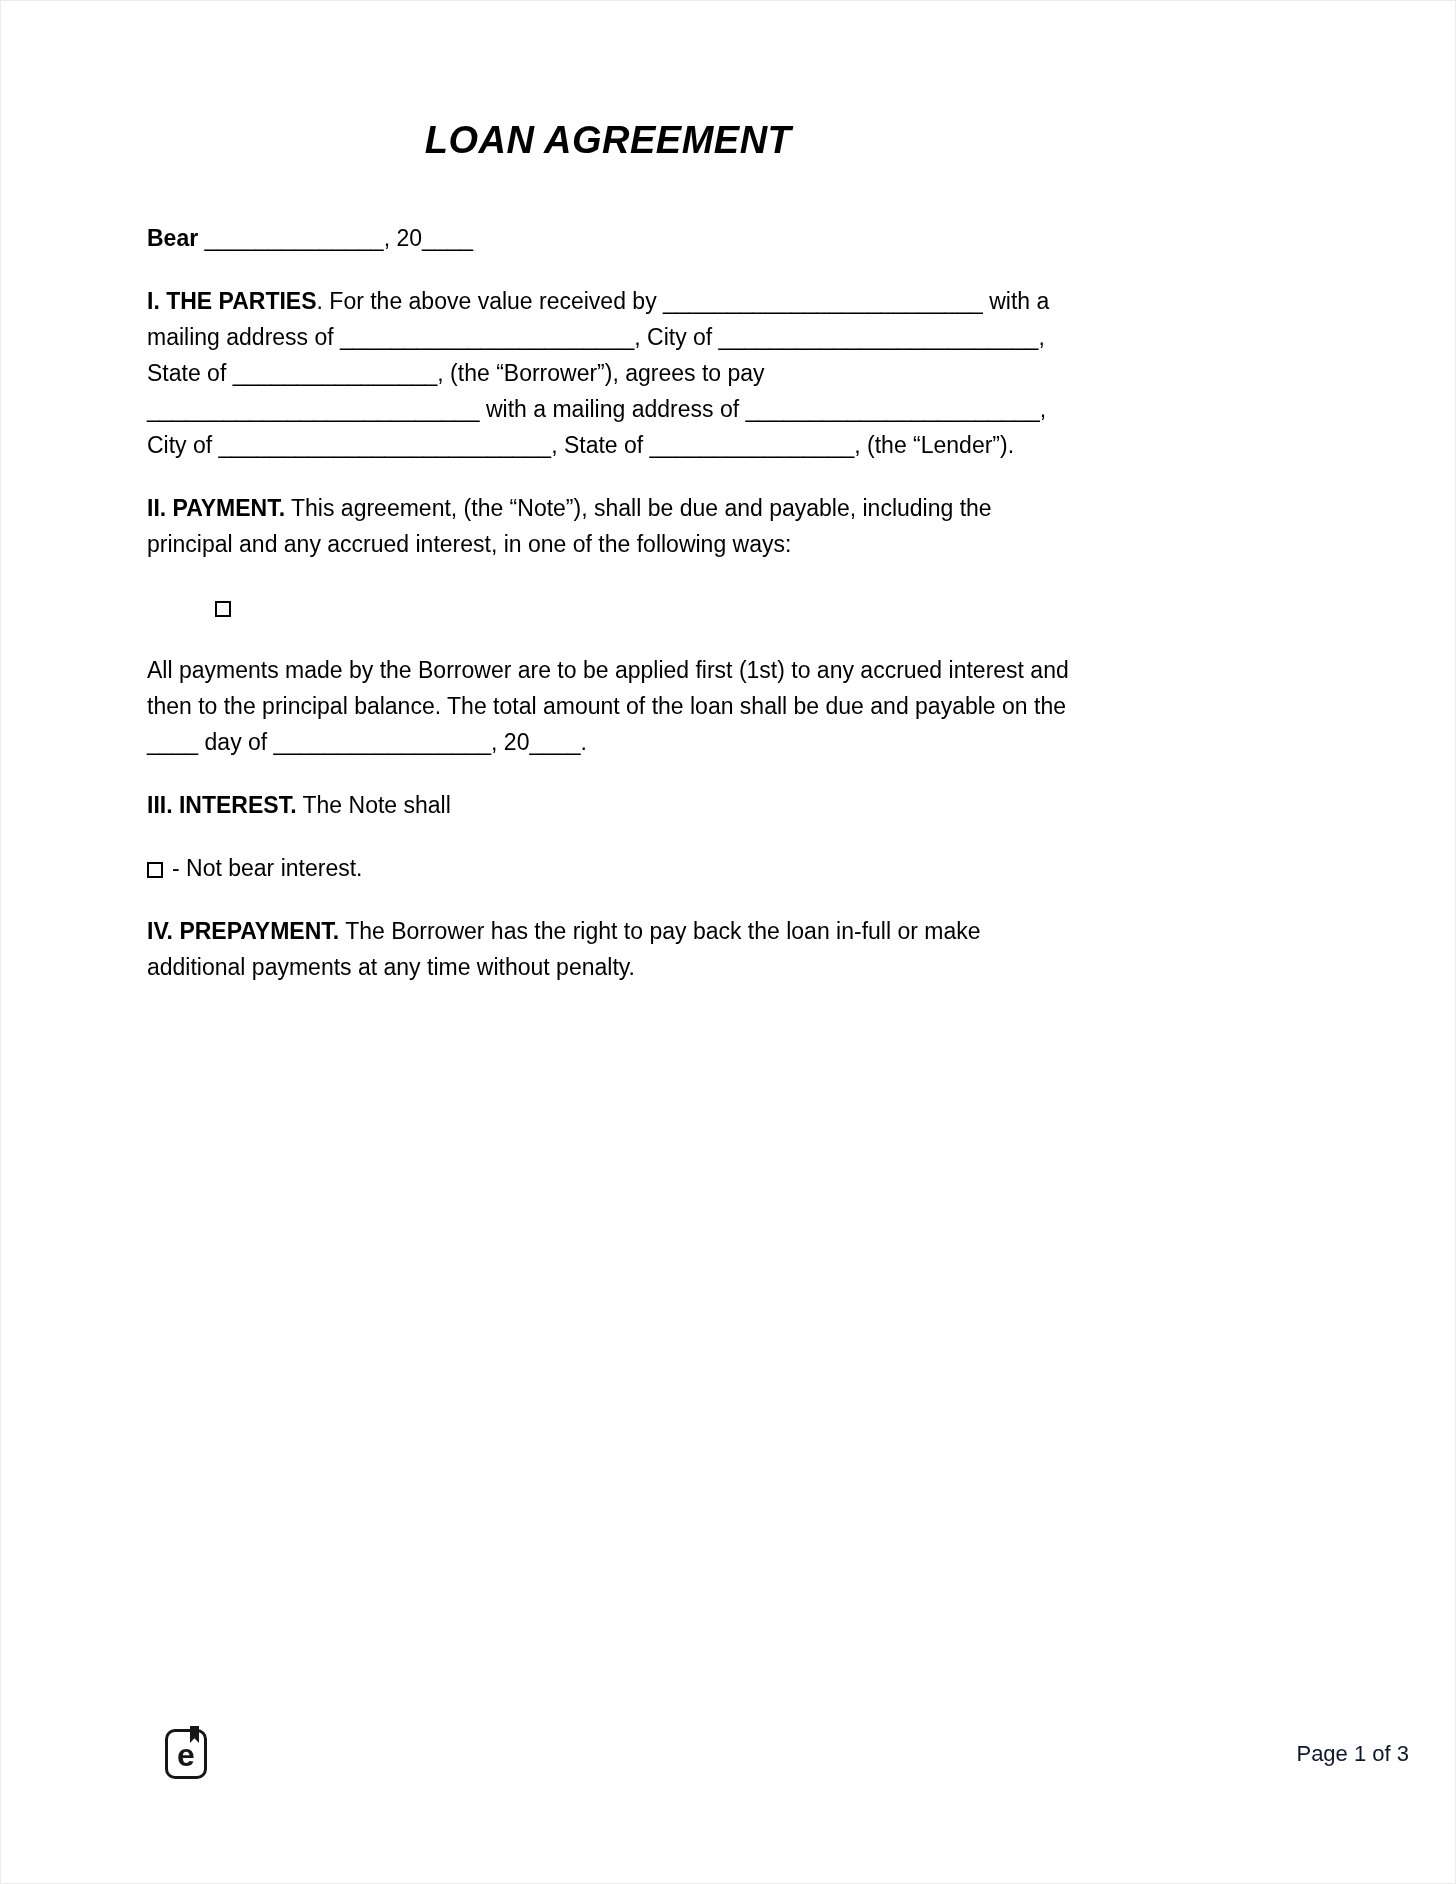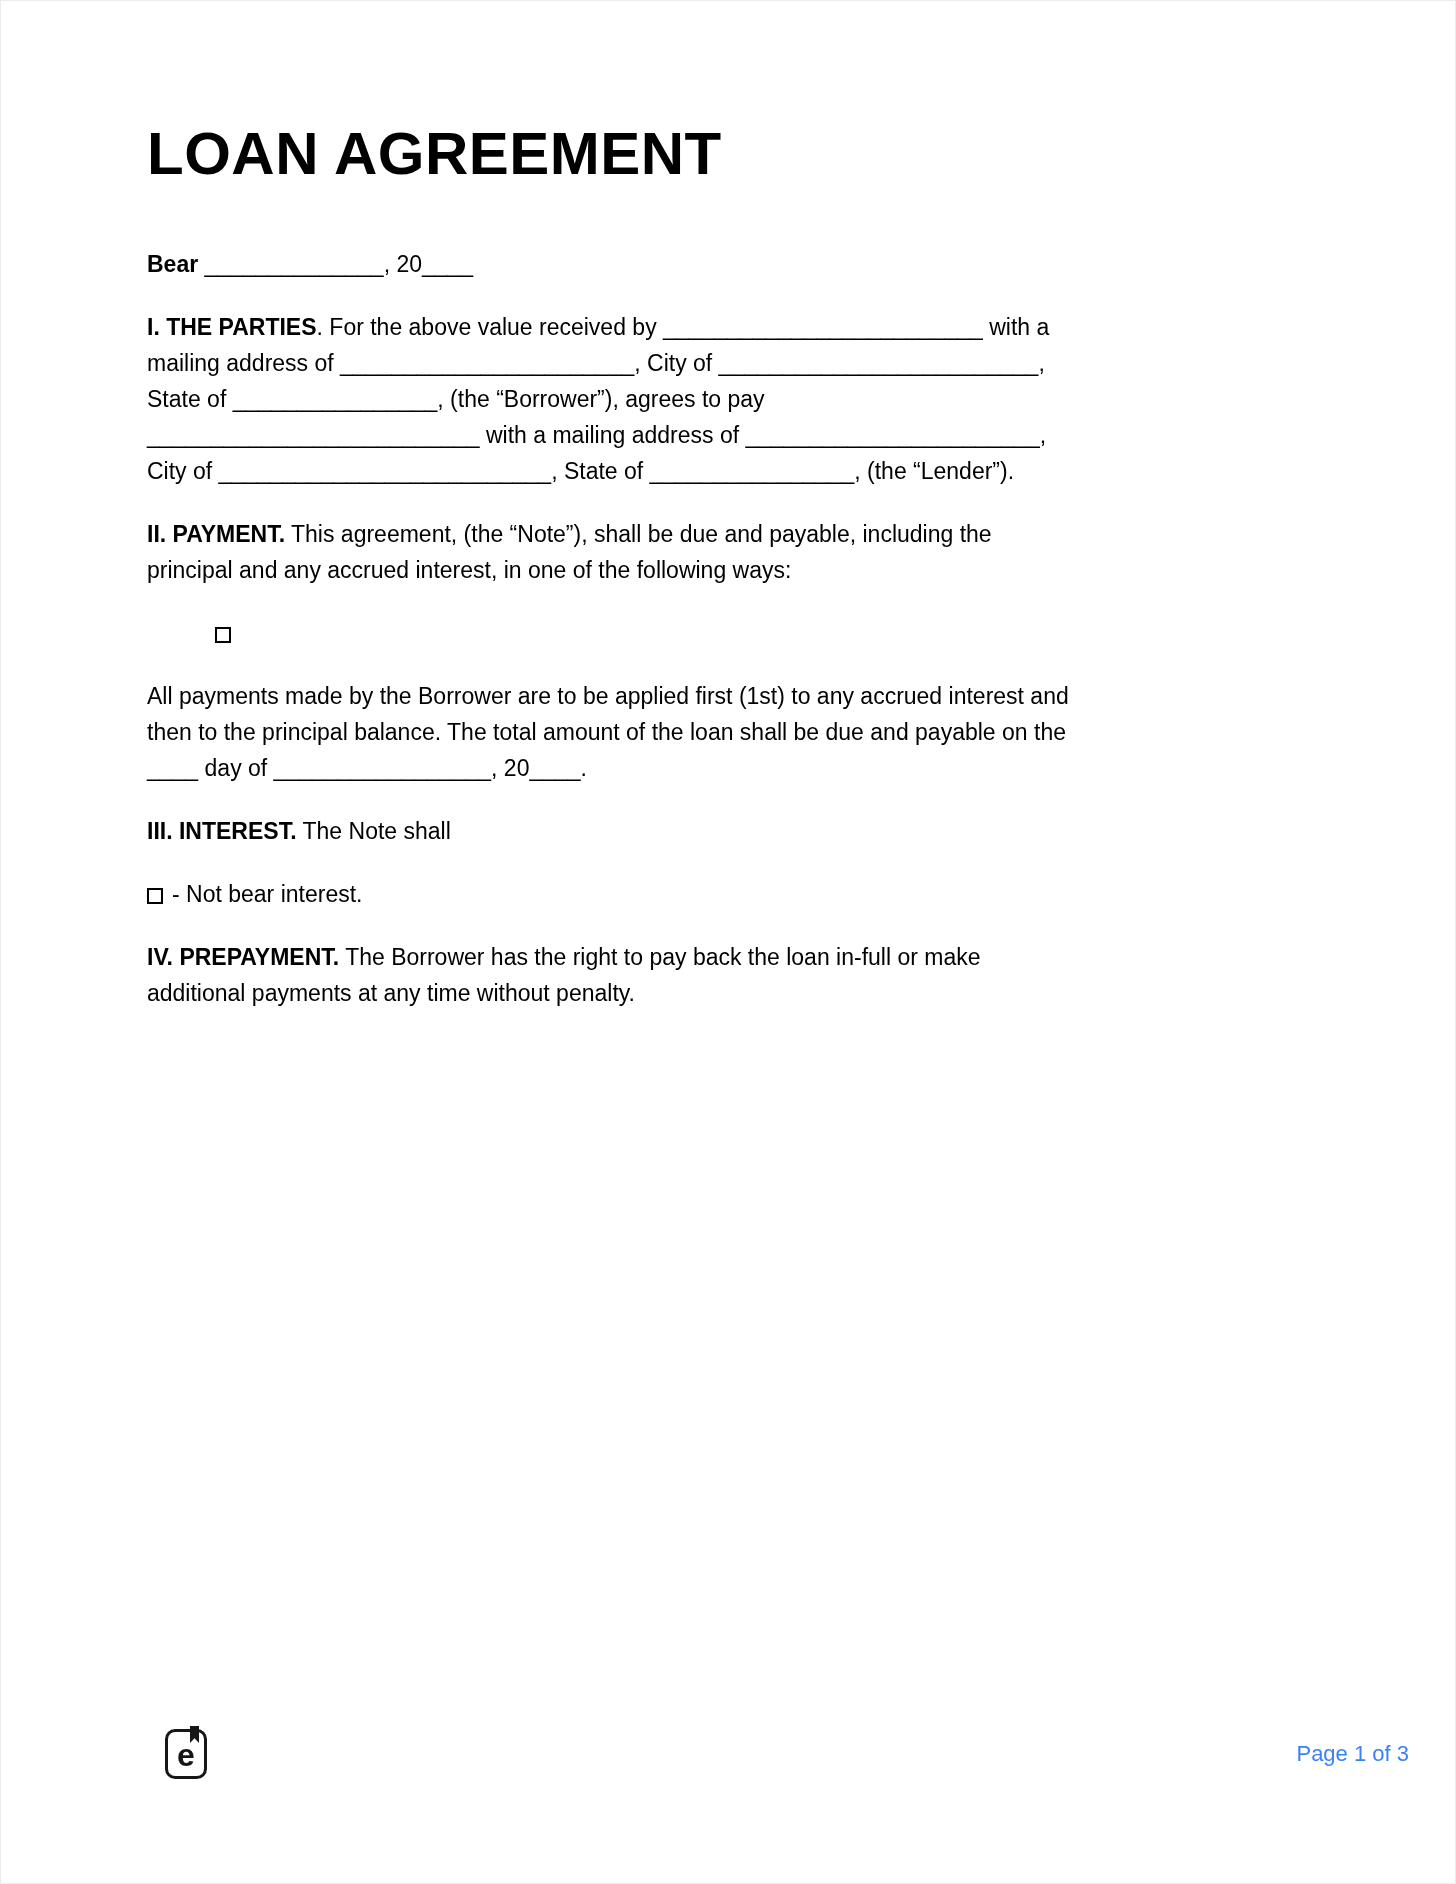--- a/index.html
+++ b/index.html
@@ -14,24 +14,26 @@
     overflow: hidden;
     border: 1px solid #ececec;
   }
   .content {
     position: absolute;
     left: 146px;
     top: 118px;
     width: 922px;
   }
   .doc-title {
-    font-size: 60px;
+    text-align: center;
+    font-size: 38px;
     font-weight: 700;
     margin: 0 0 58px 0;
     letter-spacing: 0.5px;
+    font-style: italic;
   }
   .para {
     font-size: 23px;
     line-height: 36px;
     margin: 0 0 27px 0;
   }
   .lead { font-weight: bold; }
   .indent { margin-left: 68px; }
   .checkbox {
     display: inline-block;
@@ -72,21 +74,21 @@
     position: absolute;
     top: -6px;
     right: 5px;
     width: 9px;
     height: 17px;
     background: #161616;
     clip-path: polygon(0 0, 100% 0, 100% 100%, 50% 72%, 0 100%);
   }
   .page-num {
     font-size: 22px;
-    color: #3b82f6;
+    color: #0f172a;
     margin-left: 36px;
   }
 </style>
 </head>
 <body>
 
 <div class="page">
   <div class="content">
 
     <h1 class="doc-title">LOAN AGREEMENT</h1>

